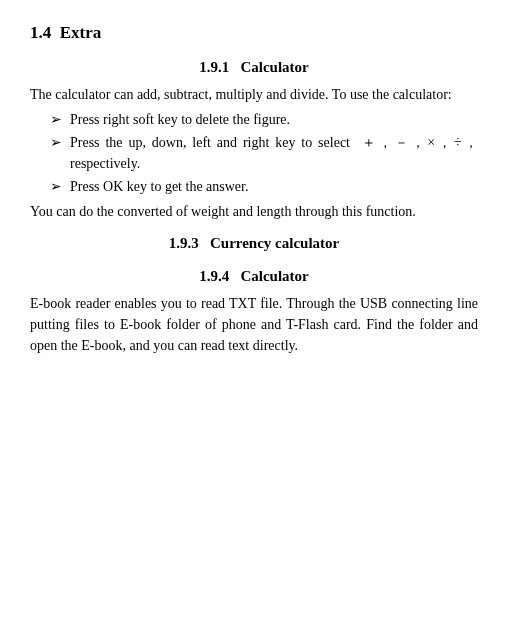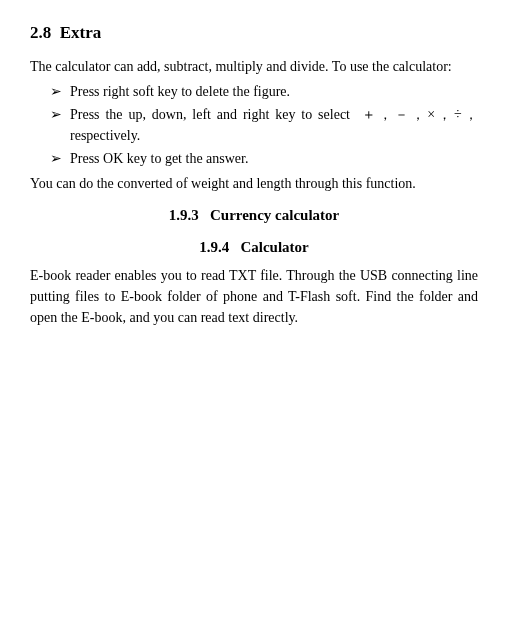--- a/index.html
+++ b/index.html
@@ -53,24 +53,27 @@
       content: "➢";
       position: absolute;
       left: 0;
       top: 0;
     }
   </style>
 </head>
 <body>
 
 <div class="section-title-main">
-  <span>2.8</span>&nbsp;&nbsp;<span>Extra</span>
+  <span>1.4</span>&nbsp;&nbsp;<span>Extra</span>
 </div>
 
 <div>
+  <div class="section-title-sub">
+    <span>1.9.1</span>&nbsp;&nbsp;&nbsp;<span>Calculator</span>
+  </div>
   <p class="body-text">The calculator can add, subtract, multiply and divide. To use the calculator:</p>
   <ul class="bullet-list">
     <li>
       <span>Press right soft key to delete the figure.</span>
     </li>
     <li>
       <span>Press the up, down, left and right key to select &nbsp;＋，－，×，÷，respectively.</span>
     </li>
     <li>
       <span>Press OK key to get the answer.</span>
@@ -88,14 +91,14 @@
   </div>
 </div>
 
 <div>
   <div class="section-title-sub">
     <span>1.9.4</span>&nbsp;&nbsp;&nbsp;<span>Calculator</span>
   </div>
 </div>
 
 <div>
-  <p class="body-text">E-book reader enables you to read TXT file. Through the USB connecting line putting files to E-book folder of phone and T-Flash soft. Find the folder and open the E-book, and you can read text directly.</p>
+  <p class="body-text">E-book reader enables you to read TXT file. Through the USB connecting line putting files to E-book folder of phone and T-Flash card. Find the folder and open the E-book, and you can read text directly.</p>
 </div>
 
 </body></html>

